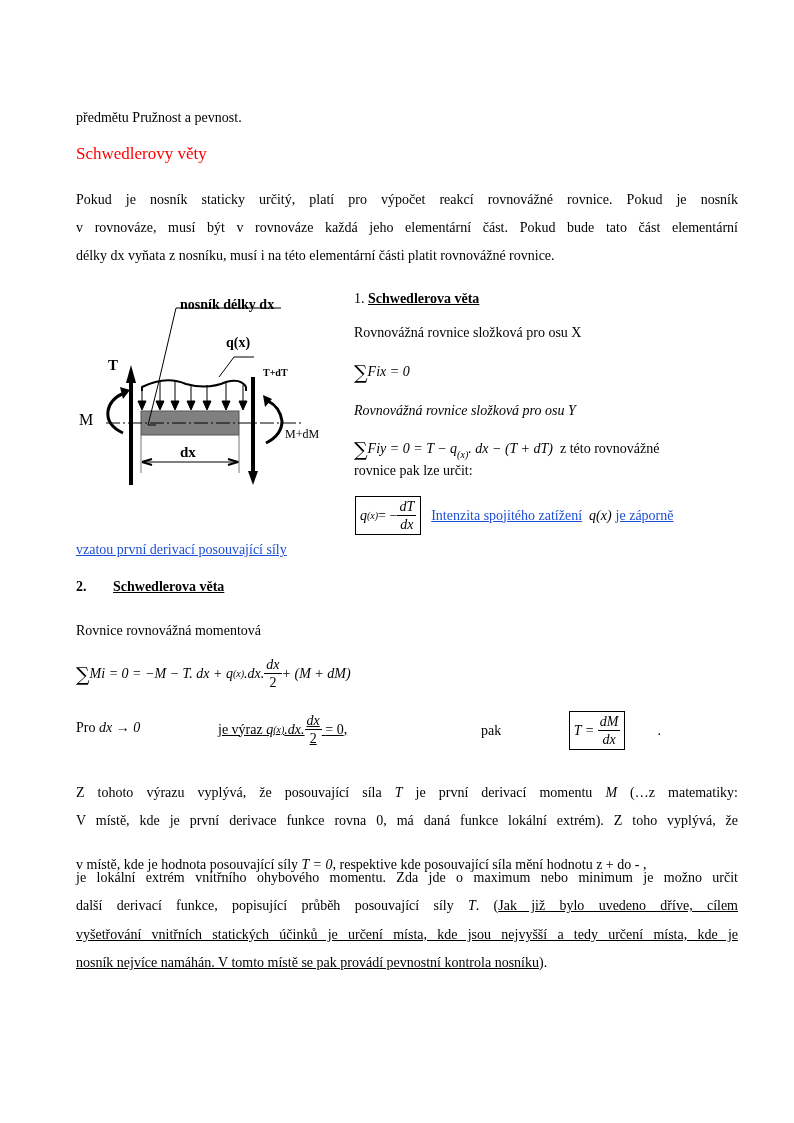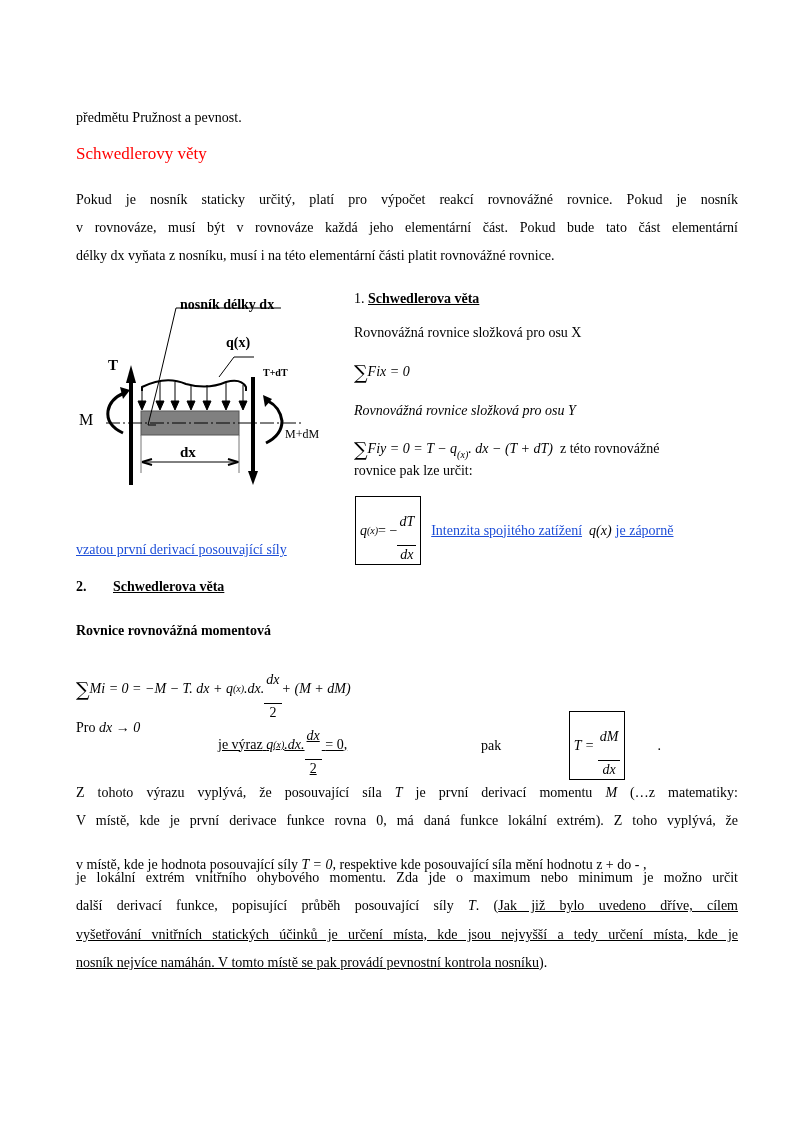--- a/index.html
+++ b/index.html
@@ -8,21 +8,21 @@
   .abs { position:absolute; }
   .line { position:absolute; left:76px; white-space:nowrap; line-height:18px; }
   .just { position:absolute; left:76px; width:662px; text-align:justify; text-align-last:justify; white-space:nowrap; line-height:18px; }
   .red { color:#1d4ed8;text-decoration:underline; }
   .h1 { color:#ff0000; font-weight:normal; font-size:17px; }
   .bold-u { font-weight:bold; text-decoration:underline; }
   .math { font-family:"Liberation Serif", serif; font-style:italic; }
   .up { font-style:normal; }
   .sigma { font-family:"DejaVu Serif", serif; font-size:19px; font-style:normal; vertical-align:-3px; }
   .frac { display:inline-flex; flex-direction:column; align-items:center; vertical-align:middle; line-height:17px; }
-  .frac .num { border-bottom:1px solid #000; padding:15px 2px; }
+  .frac .num { border-bottom:1px solid #000; padding:0 2px; }
   .frac .den { padding:0 2px; }
   .box { display:inline-flex; align-items:center; border:1px solid #000; padding:1px 4px; }
   .sub { font-size:10px; vertical-align:-5px; }
   .u { text-decoration:underline; }
 </style>
 </head>
 <body>
 
 <div class="line" style="top:109px;">předmětu Pružnost a pevnost.</div>
 
@@ -119,21 +119,21 @@
   <span class="red" style="margin-left:10px;">Intenzita spojitého zatížení</span>
   <span class="math" style="margin-left:7px;">q(x)</span>
   <span class="red" style="margin-left:4px;">je záporně</span>
 </div>
 <div class="line red" style="top:541px;">vzatou první derivací posouvající síly</div>
 
 <div class="abs" style="left:76px; top:579px; white-space:nowrap; font-weight:bold;">2.</div>
 <div class="abs" style="left:113px; top:579px; white-space:nowrap;">
   <span class="bold-u">Schwedlerova věta</span>
 </div>
-<div class="line" style="top:622px;font-weight:bold;">Rovnice rovnovážná momentová</div>
+<div class="line" style="top:622px;">Rovnice rovnovážná momentová</div>
 
 <div class="abs" style="left:76px; top:656px; white-space:nowrap; display:flex; align-items:center;">
   <span class="sigma">∑</span>
   <span class="math">Mi = 0 = −M − T. dx + q</span>
     <span class="math sub">(x)</span>
     <span class="math">.dx.</span>
   <span class="frac math">
       <span class="num">dx</span>
       <span class="den up">2</span>
     </span>

